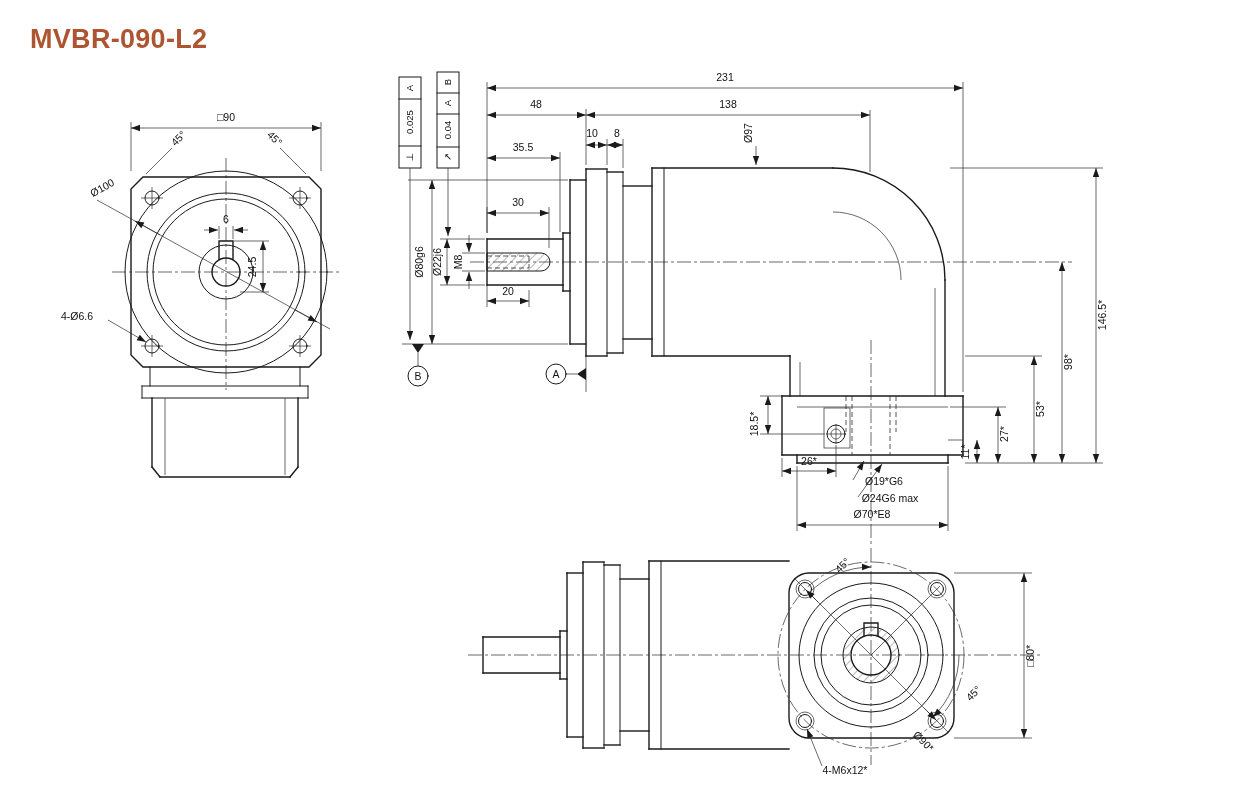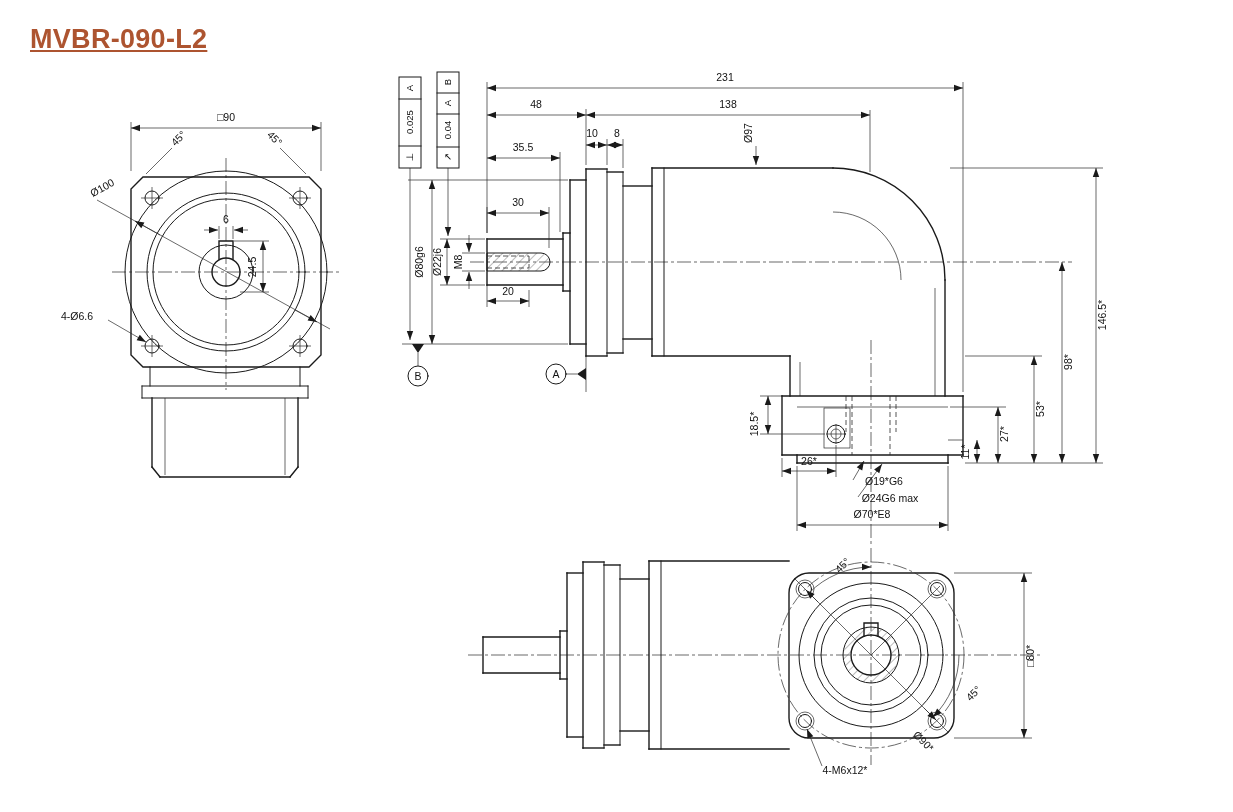--- a/index.html
+++ b/index.html
@@ -1,17 +1,17 @@
 <!DOCTYPE html>
 <html><head>
 <meta charset="utf-8">
 <style>
   html,body{margin:0;padding:0;background:#ffffff;}
   .canvas{position:relative;width:1233px;height:812px;background:#fff;font-family:"Liberation Sans",sans-serif;overflow:hidden;}
-  .title{position:absolute;left:30px;top:24px;font-size:27px;font-weight:600;color:#ad5430;letter-spacing:.3px;text-decoration:underline;}
+  .title{position:absolute;left:30px;top:24px;font-size:27px;font-weight:600;color:#ad5430;letter-spacing:.3px;}
   svg{position:absolute;left:0;top:0;}
   .ol{fill:none;stroke:#1a1a1a;stroke-width:1.4;stroke-linecap:square;}
   .ol2{fill:none;stroke:#1a1a1a;stroke-width:1;stroke-linecap:square;}
   .thin{fill:none;stroke:#2a2a2a;stroke-width:.7;}
   .cl{fill:none;stroke:#2a2a2a;stroke-width:.7;stroke-dasharray:14 3 3 3;}
   .hid{fill:none;stroke:#2a2a2a;stroke-width:.8;stroke-dasharray:5 3;}
   text.d{font-family:"Liberation Sans",sans-serif;font-size:10.5px;fill:#111;text-anchor:middle;}
   text.sm{font-size:9.5px;}
   .kw{fill:url(#hatch);stroke:#1a1a1a;stroke-width:1;}
 </style>

